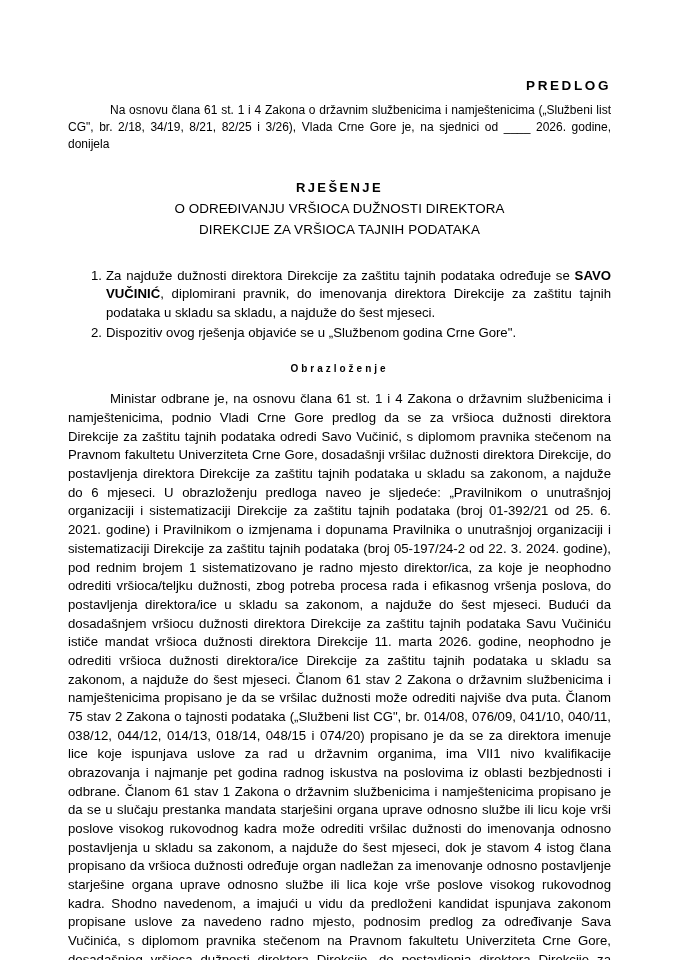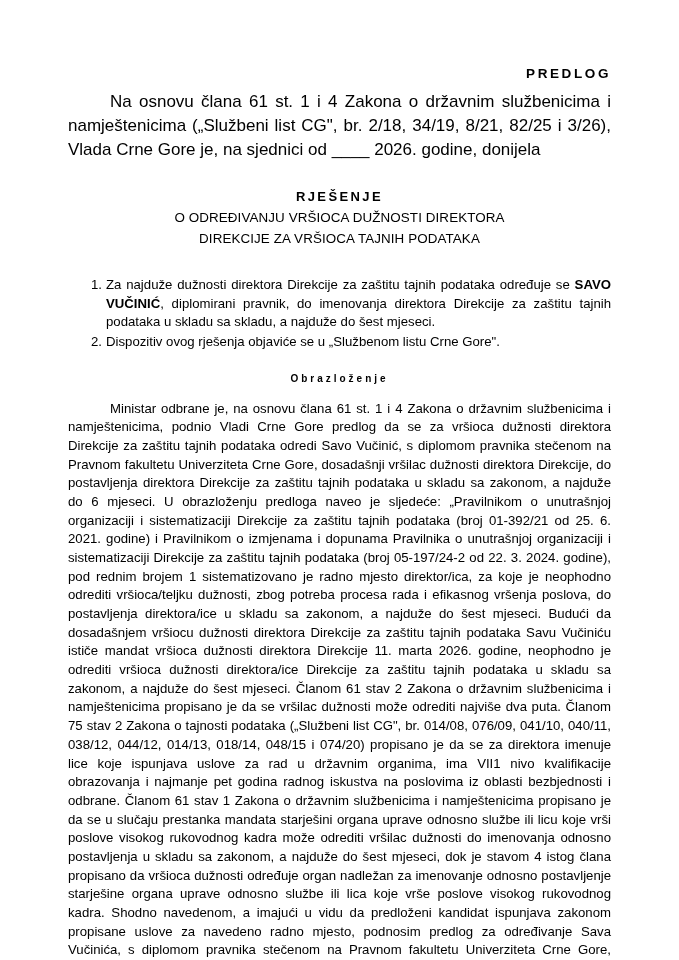--- a/index.html
+++ b/index.html
@@ -15,38 +15,38 @@
     font-family: "Liberation Sans", sans-serif;
     color: #000000;
     -webkit-font-smoothing: antialiased;
   }
 
   .page {
     position: relative;
     width: 679px;
     height: 960px;
     box-sizing: border-box;
-    padding: 4px 68px;
+    padding: 16px 68px;
     background: #ffffff;
   }
 
   
   .doc-flag {
     margin: 0;
     padding-top: 62px;
     text-align: right;
     font-size: 13.5px;
     font-weight: bold;
     letter-spacing: 2.6px;
     line-height: 1.25;
   }
 
   .preamble {
     margin: 7px 0 0 0;
-    font-size: 17px;
+    font-size: 12px;
     line-height: 1.42;
     text-align: justify;
     text-justify: inter-word;
     text-indent: 42px;
     hyphens: none;
   }
 
   
   .title-block {
     margin: 27px 0 0 0;
@@ -126,21 +126,21 @@
     <h1 class="title-main" style="text-indent: 0px;">RJEŠENJE</h1>
     <h2 class="title-sub">O ODREĐIVANJU VRŠIOCA DUŽNOSTI DIREKTORA</h2>
     <h2 class="title-sub">DIREKCIJE ZA VRŠIOCA TAJNIH PODATAKA</h2>
   </div>
 
   <ol class="dispositive">
     <li>
       <span class="marker">1.</span><span>Za najduže dužnosti direktora Direkcije za zaštitu tajnih podataka određuje se </span><span class="name-bold">SAVO VUČINIĆ</span><span>, diplomirani pravnik, do imenovanja direktora Direkcije za zaštitu tajnih podataka u skladu sa skladu, a najduže do šest mjeseci.</span>
     </li>
     <li>
-      <span class="marker">2.</span><span>Dispozitiv ovog rješenja objaviće se u „Službenom listu Crne Gore".</span>
+      <span class="marker">2.</span><span>Dispozitiv ovog rješenja objaviće se u „Službenom godina Crne Gore".</span>
     </li>
   </ol>
 
   <p class="reasoning-heading" style="text-indent: 0px;">Obrazloženje</p>
 
   <p class="reasoning-body">Ministar odbrane je, na osnovu člana 61 st. 1 i 4 Zakona o državnim službenicima i namještenicima, podnio Vladi Crne Gore predlog da se za vršioca dužnosti direktora Direkcije za zaštitu tajnih podataka odredi Savo Vučinić, s diplomom pravnika stečenom na Pravnom fakultetu Univerziteta Crne Gore, dosadašnji vršilac dužnosti direktora Direkcije, do postavljenja direktora Direkcije za zaštitu tajnih podataka u skladu sa zakonom, a najduže do 6 mjeseci. U obrazloženju predloga naveo je sljedeće: „Pravilnikom o unutrašnjoj organizaciji i sistematizaciji Direkcije za zaštitu tajnih podataka (broj 01-392/21 od 25. 6. 2021. godine) i Pravilnikom o izmjenama i dopunama Pravilnika o unutrašnjoj organizaciji i sistematizaciji Direkcije za zaštitu tajnih podataka (broj 05-197/24-2 od 22. 3. 2024. godine), pod rednim brojem 1 sistematizovano je radno mjesto direktor/ica, za koje je neophodno odrediti vršioca/teljku dužnosti, zbog potreba procesa rada i efikasnog vršenja poslova, do postavljenja direktora/ice u skladu sa zakonom, a najduže do šest mjeseci. Budući da dosadašnjem vršiocu dužnosti direktora Direkcije za zaštitu tajnih podataka Savu Vučiniću ističe mandat vršioca dužnosti direktora Direkcije 11. marta 2026. godine, neophodno je odrediti vršioca dužnosti direktora/ice Direkcije za zaštitu tajnih podataka u skladu sa zakonom, a najduže do šest mjeseci. Članom 61 stav 2 Zakona o državnim službenicima i namještenicima propisano je da se vršilac dužnosti može odrediti najviše dva puta. Članom 75 stav 2 Zakona o tajnosti podataka („Službeni list CG", br. 014/08, 076/09, 041/10, 040/11, 038/12, 044/12, 014/13, 018/14, 048/15 i 074/20) propisano je da se za direktora imenuje lice koje ispunjava uslove za rad u državnim organima, ima VII1 nivo kvalifikacije obrazovanja i najmanje pet godina radnog iskustva na poslovima iz oblasti bezbjednosti i odbrane. Članom 61 stav 1 Zakona o državnim službenicima i namještenicima propisano je da se u slučaju prestanka mandata starješini organa uprave odnosno službe ili licu koje vrši poslove visokog rukovodnog kadra može odrediti vršilac dužnosti do imenovanja odnosno postavljenja u skladu sa zakonom, a najduže do šest mjeseci, dok je stavom 4 istog člana propisano da vršioca dužnosti određuje organ nadležan za imenovanje odnosno postavljenje starješine organa uprave odnosno službe ili lica koje vrše poslove visokog rukovodnog kadra. Shodno navedenom, a imajući u vidu da predloženi kandidat ispunjava zakonom propisane uslove za navedeno radno mjesto, podnosim predlog za određivanje Sava Vučinića, s diplomom pravnika stečenom na Pravnom fakultetu Univerziteta Crne Gore, dosadašnjeg vršioca dužnosti direktora Direkcije, do postavljenja direktora Direkcije za zaštitu tajnih podataka u skladu sa zakonom, a najduže do 6 mjeseci."</p>
 
 </div>
 
 </body></html>

